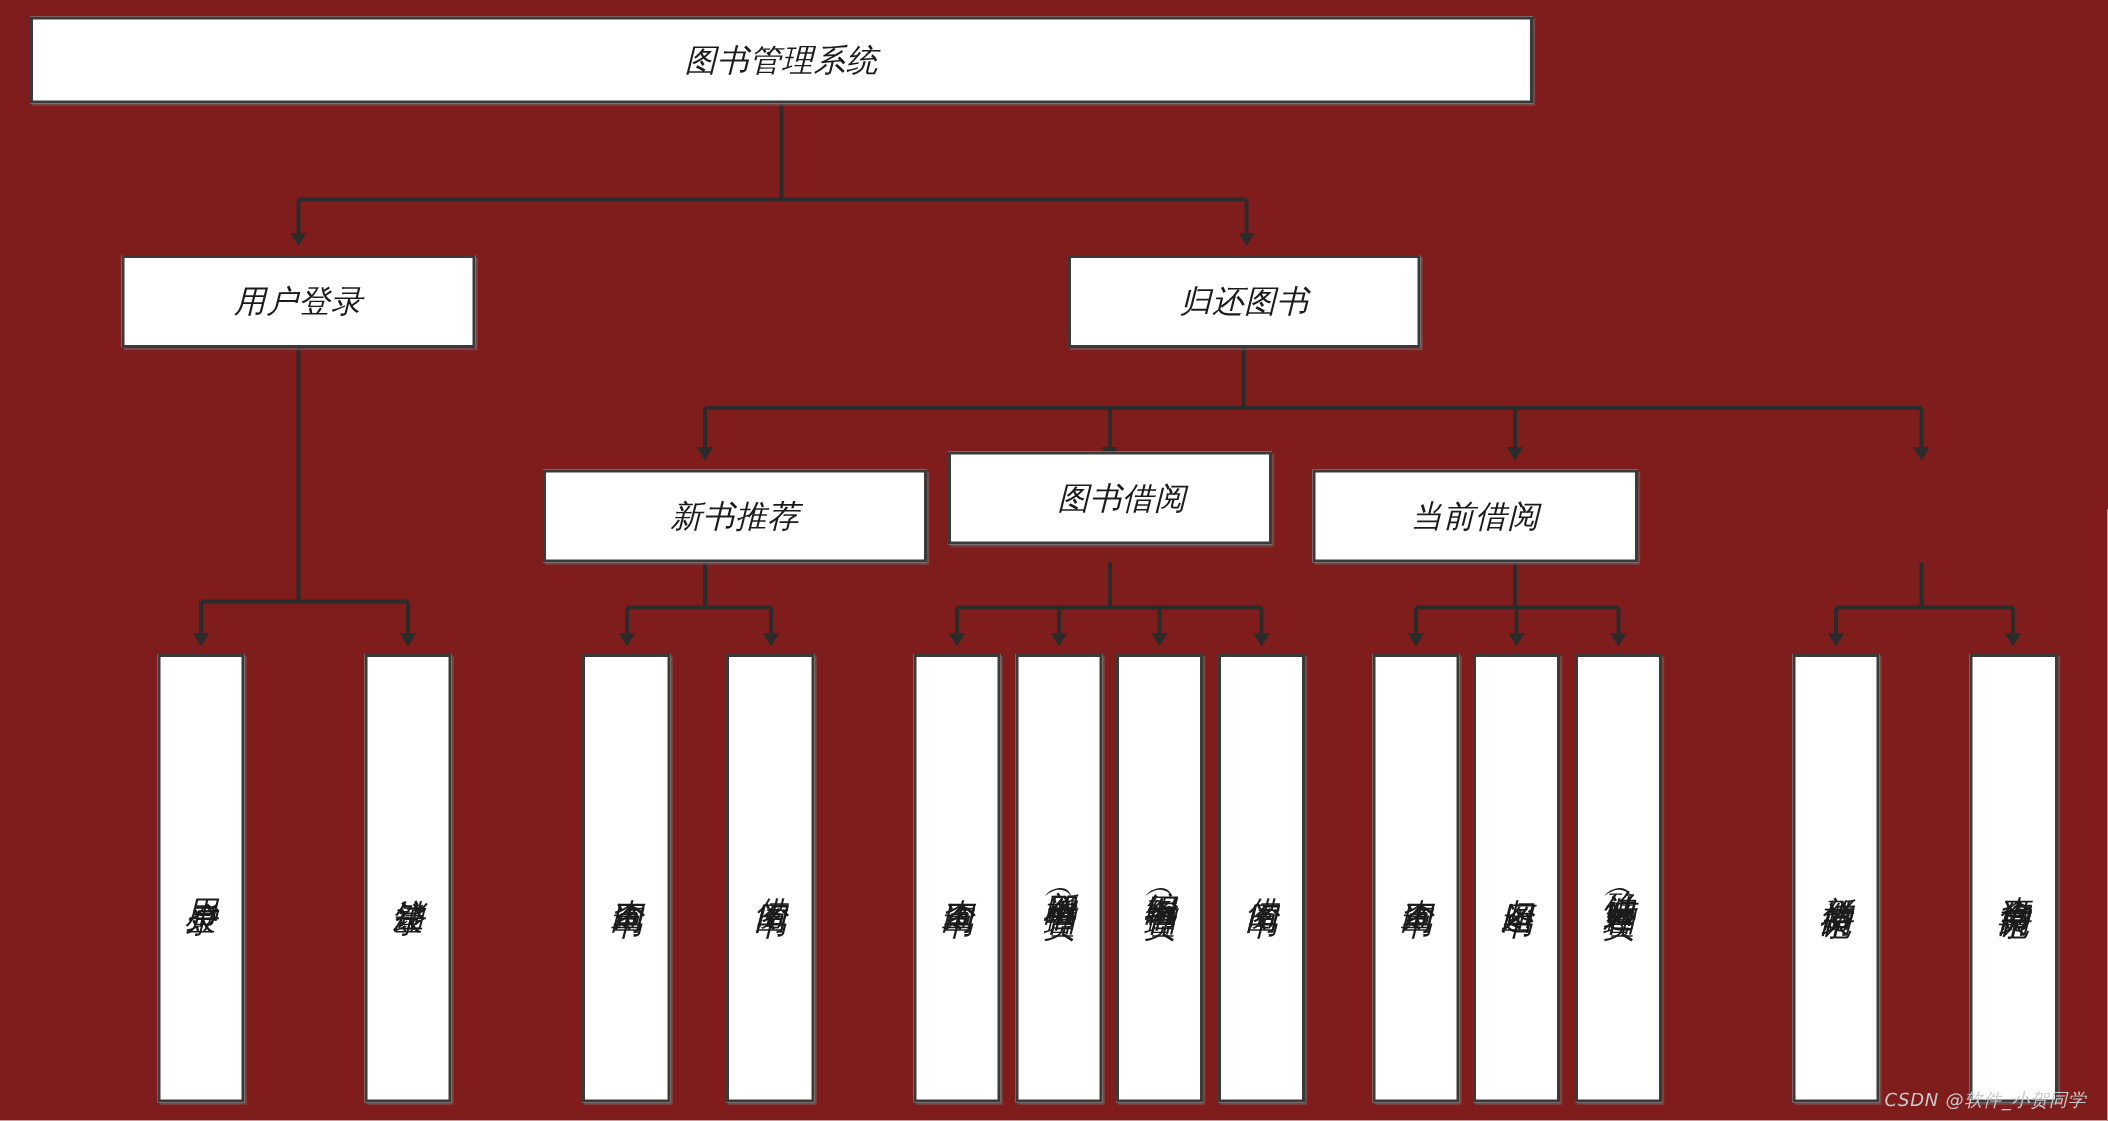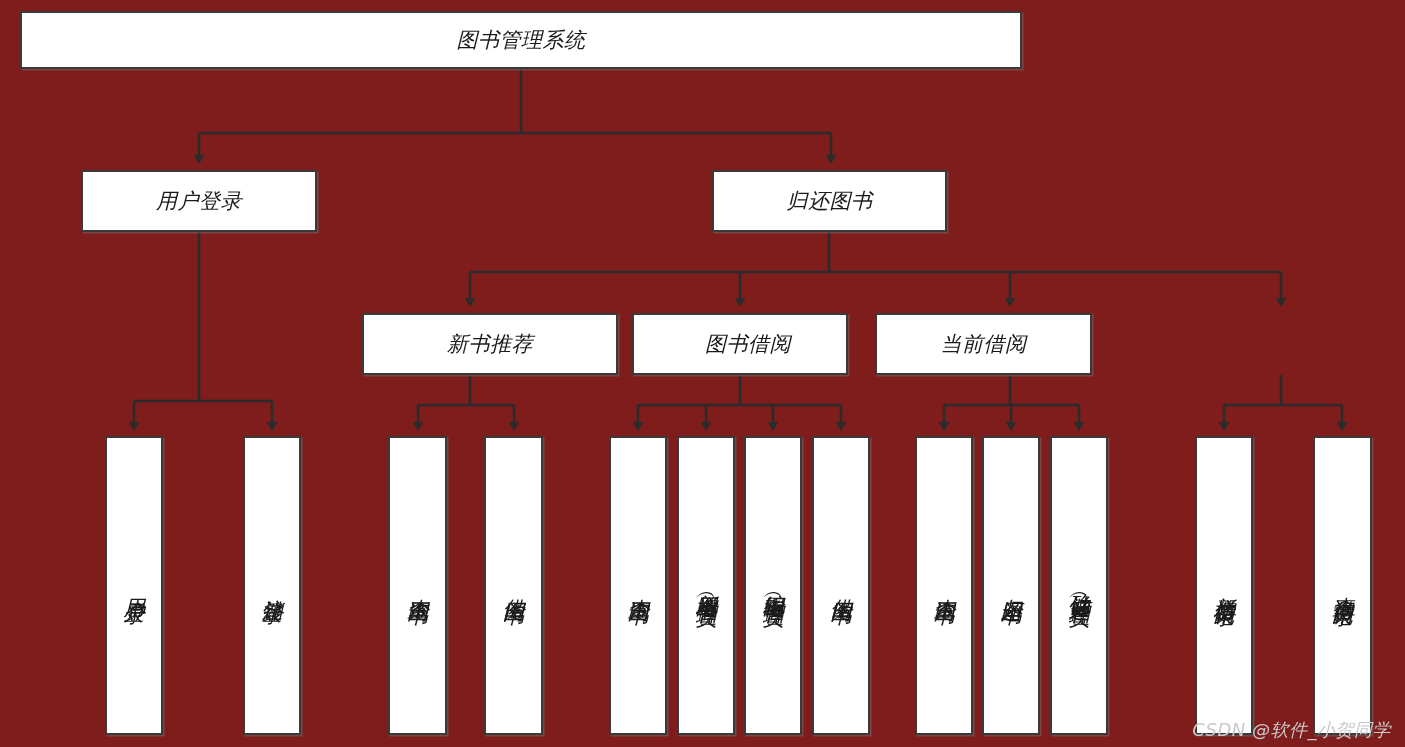--- a/index.html
+++ b/index.html
@@ -56,21 +56,21 @@
     letter-spacing: 2px;
     line-height: 1.05;
     font-size: 21px;
     max-height: 272px;
   }
   #watermark {
     position: absolute;
     right: 14px;
     bottom: 5px;
     color: #c9c9c9;
-    font-size: 18px;
+    font-size: 12px;
     letter-spacing: 0.5px;
     white-space: nowrap;
     user-select: none;
   }
 </style>
 </head>
 <body>
 
 <div id="canvas">
 
@@ -131,21 +131,21 @@
   <div class="node" style="left:81px; top:170px; width:236px; height:62px;">
     <span class="node-label">用户登录</span>
   </div>
   <div class="node" style="left:712px; top:170px; width:235px; height:62px;">
     <span class="node-label">归还图书</span>
   </div>
 
   <div class="node" style="left:362px; top:313px; width:256px; height:62px;">
     <span class="node-label">新书推荐</span>
   </div>
-  <div class="node" style="left:632px; top:313px; width:216px; height:62px;padding-left:16px;">
+  <div class="node" style="left:632px; top:301px; width:216px; height:62px;padding-left:16px;">
     <span class="node-label">图书借阅</span>
   </div>
   <div class="node" style="left:875px; top:313px; width:217px; height:62px;">
     <span class="node-label">当前借阅</span>
   </div>
 
   <div class="node leaf" style="left:105px; top:436px; width:58px; height:299px;">
     <span class="node-label">用户登录</span>
   </div>
   <div class="node leaf" style="left:243px; top:436px; width:58px; height:299px;">

